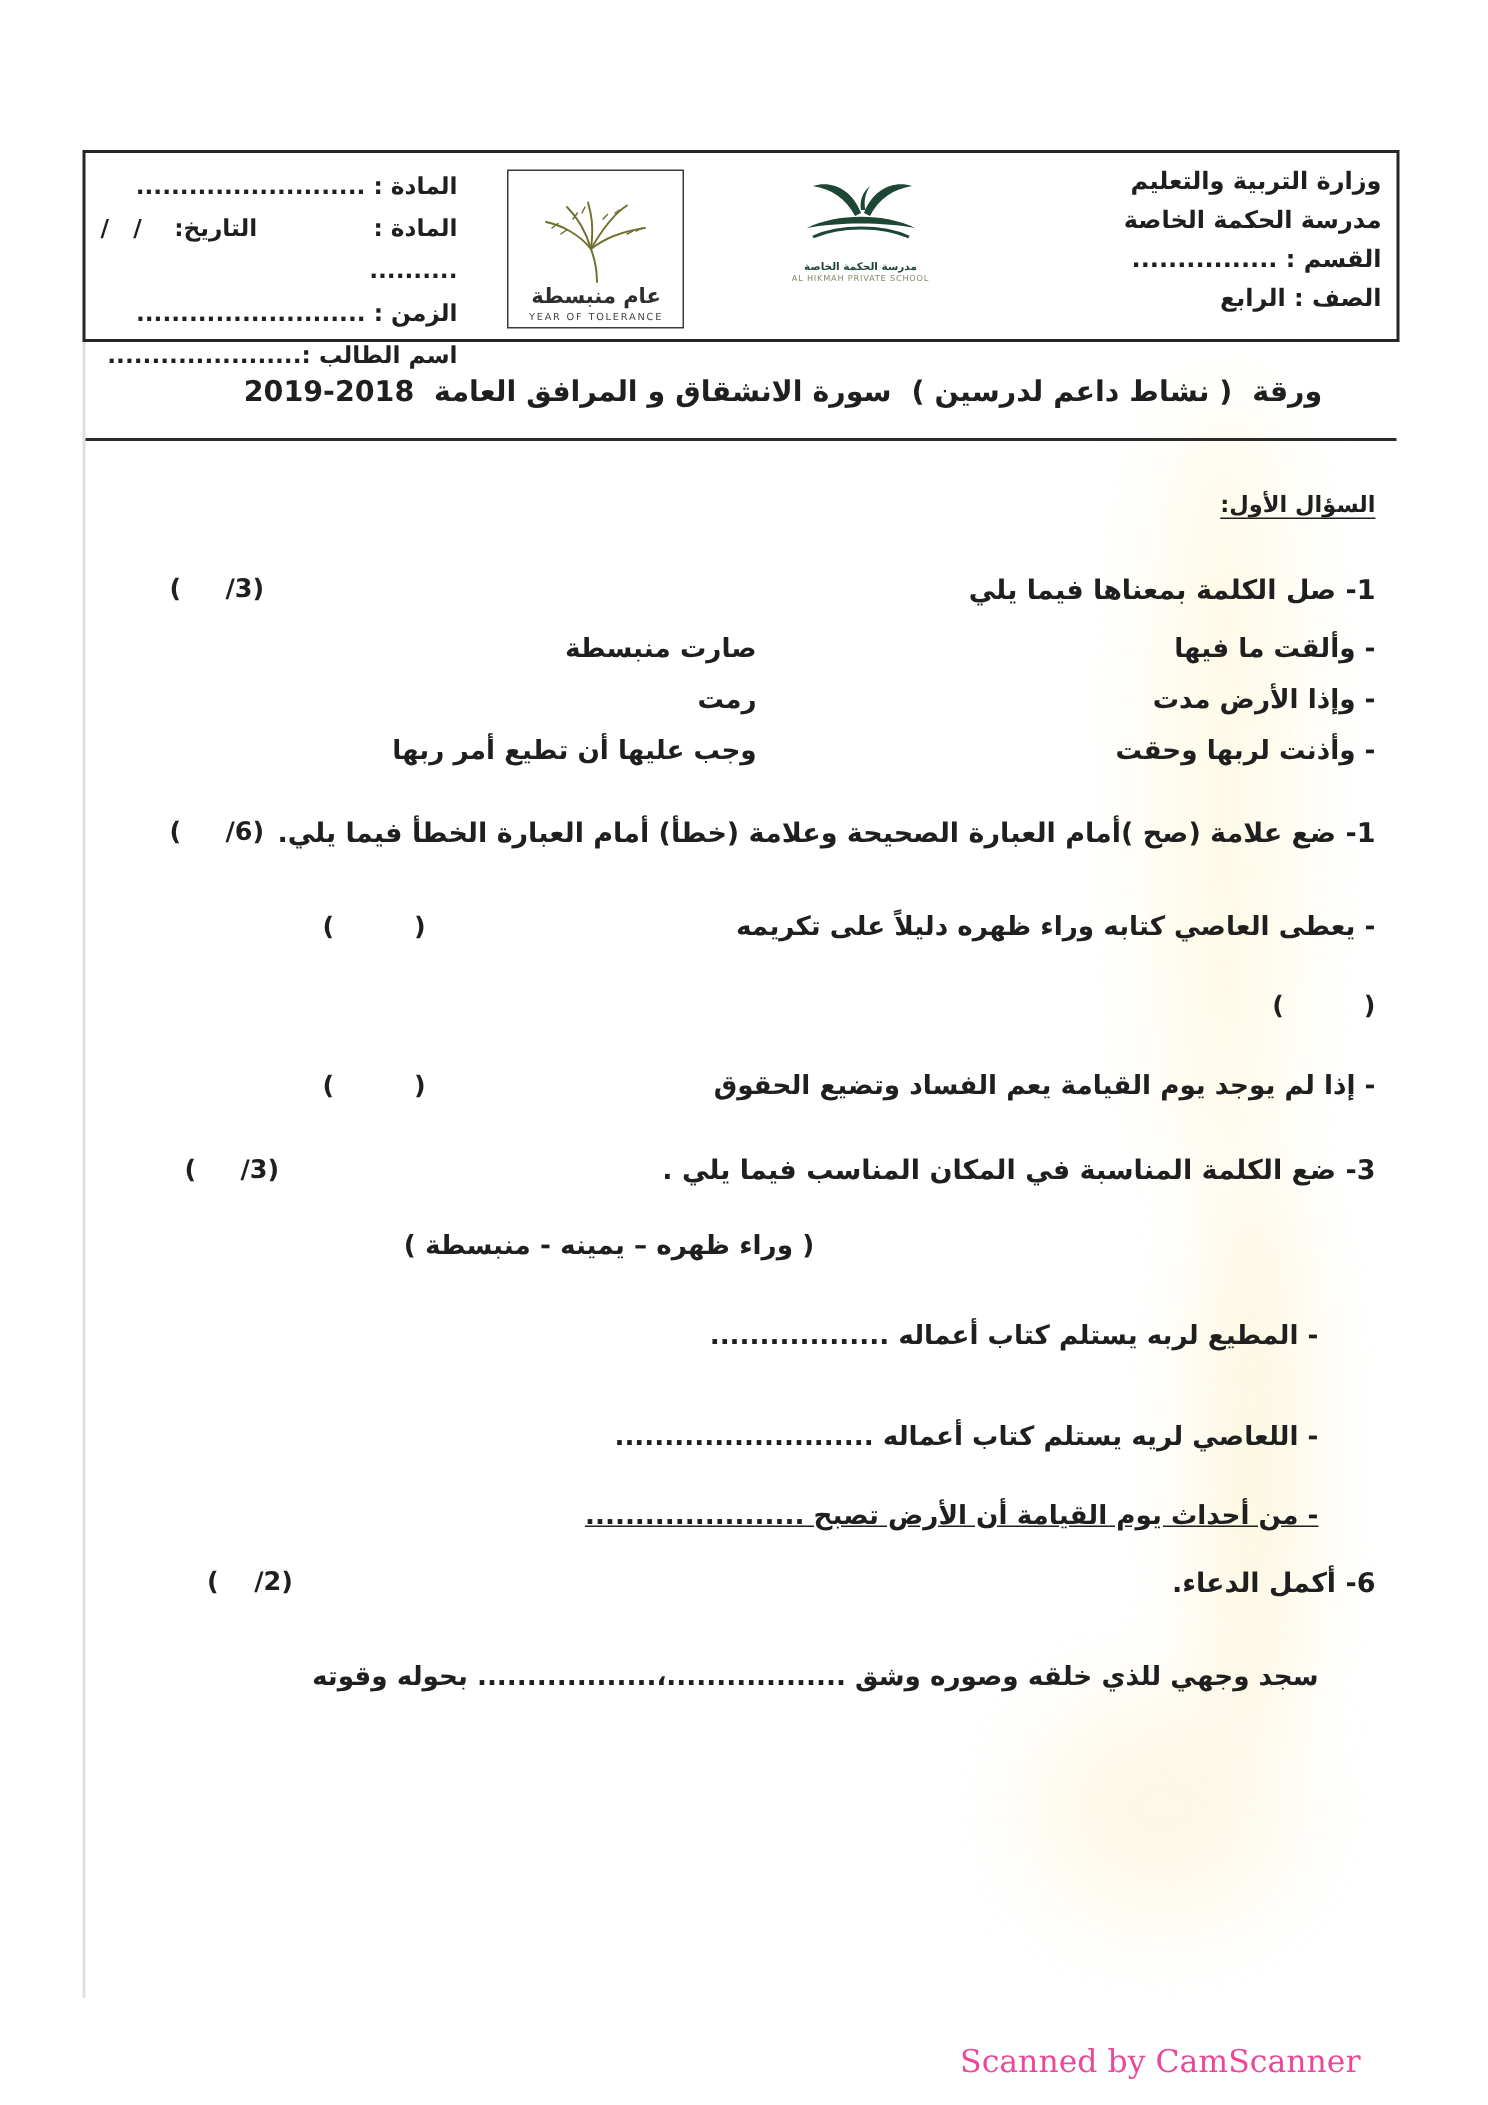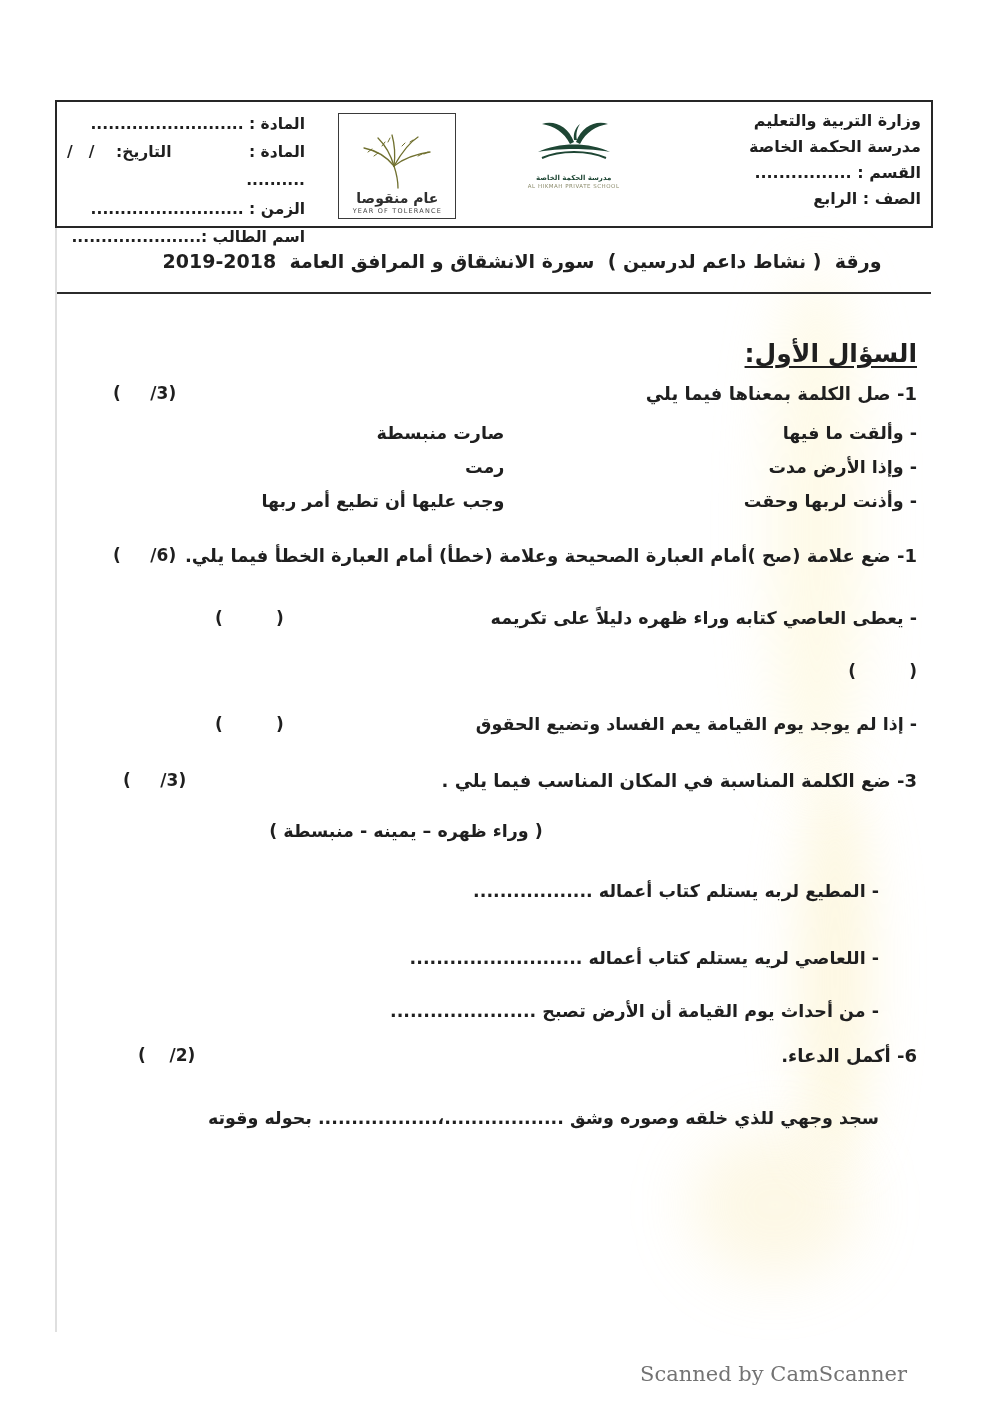--- a/index.html
+++ b/index.html
@@ -34,21 +34,21 @@
     padding:3px; margin-top:5px;
   }
   .tol-ar { font-size:14px; font-weight:bold; color:#2e2e2e; }
   .tol-en { font-size:6.5px; letter-spacing:1.2px; color:#444; margin-top:1px; direction:ltr; }
   .hdr-left { width:238px; font-weight:bold; font-size:15.5px; line-height:1.82; text-align:right; padding-top:2px; }
   .hdr-left .row2 { display:flex; gap:16px; }
 
   .paper-title { position:absolute; top:250px; left:0; width:100%; text-align:center; font-weight:bold; font-size:19px;padding-left:26px; }
   .rule { position:absolute; top:292px; left:57px; width:874px; border-top:2px solid #2b2b2b; }
 
-  .q-intro { position:absolute; top:327px; right:75px; font-size:25px; font-weight:bold; text-decoration:underline; text-underline-offset:4px;margin-top:12px; }
+  .q-intro { position:absolute; top:327px; right:75px; font-size:15px; font-weight:bold; text-decoration:underline; text-underline-offset:4px; }
 
   .qblock { position:absolute; left:75px; width:842px; font-weight:bold; }
   .q-head { display:flex; justify-content:space-between; align-items:flex-start; font-size:18px; }
   .mark { direction:ltr; white-space:pre; font-size:17px; }
   #q1 .mark { margin-left:38px; }
   #q2 .mark { margin-left:38px; }
   #q3 .mark { margin-left:48px; }
   #q4 .mark { margin-left:63px; }
 
   #q1 { top:383px; }
@@ -62,28 +62,28 @@
   .q2-items .tf-item:nth-child(1) { margin-top:42px; }
   .q2-items .tf-item:nth-child(2) { margin-top:33px; }
   .q2-items .tf-item:nth-child(3) { margin-top:33px; }
   .tf-item .slot { direction:ltr; white-space:pre; margin-left:140px; font-size:17px; }
 
   #q3 { top:770px; }
   .word-bank { margin-top:30px; text-align:center; padding-right:180px; font-size:17.5px; }
   .q3-items div { padding-right:38px; font-size:17.5px; }
   .q3-items div:nth-child(1) { margin-top:40px; }
   .q3-items div:nth-child(2) { margin-top:47px; }
-  .q3-items div:nth-child(3) { margin-top:33px; }
+  .q3-items div:nth-child(3) { margin-top:33px;text-decoration:underline; }
 
   #q4 { top:1045px; }
   .dua { margin-top:42px; text-align:right; padding-right:38px; font-size:17.5px; }
 
   .watermark {
     position:absolute; top:1362px; right:85px; direction:ltr;
-    font-family:"DejaVu Serif", serif; font-size:21px; color:#737373; font-weight:normal;
+    font-family:"DejaVu Serif", serif; font-size:21px; color:#ec4899; font-weight:normal;
   }
 </style>
 </head>
 <body>
 
 <div class="page">
 
   <div class="artifact" id="smudge1"></div>
   <div class="artifact" id="smudge2"></div>
   <div class="artifact" id="smudge3"></div>
@@ -114,21 +114,21 @@
         <g stroke="#70702f" stroke-width="1.3" fill="none" stroke-linecap="round">
           <path d="M40 56 C40 46 38 40 36 34"></path>
           <path d="M36 34 C28 24 16 18 6 16"></path>
           <path d="M36 34 C32 20 26 12 20 6"></path>
           <path d="M36 34 C38 18 36 10 34 3"></path>
           <path d="M36 34 C44 20 52 10 60 5"></path>
           <path d="M36 34 C46 26 58 22 72 20"></path>
           <path d="M10 20 l4 -3 M16 24 l4 -3 M24 14 l3 -4 M30 10 l2 -4 M44 14 l3 -3 M52 10 l3 -2 M60 24 l4 -2 M66 22 l4 -2" stroke-width="1"></path>
         </g>
       </svg>
-      <div class="tol-ar">عام منقوصا</div>
+      <div class="tol-ar">عام منبسطة</div>
       <div class="tol-en">YEAR OF TOLERANCE</div>
     </div>
 
     <div class="hdr-left">
       <div>المادة : ..........................</div>
       <div class="row2">
         <span>المادة : ..........</span>
         <span class="pre">التاريخ:    /   /</span>
       </div>
       <div>الزمن : ..........................</div>

